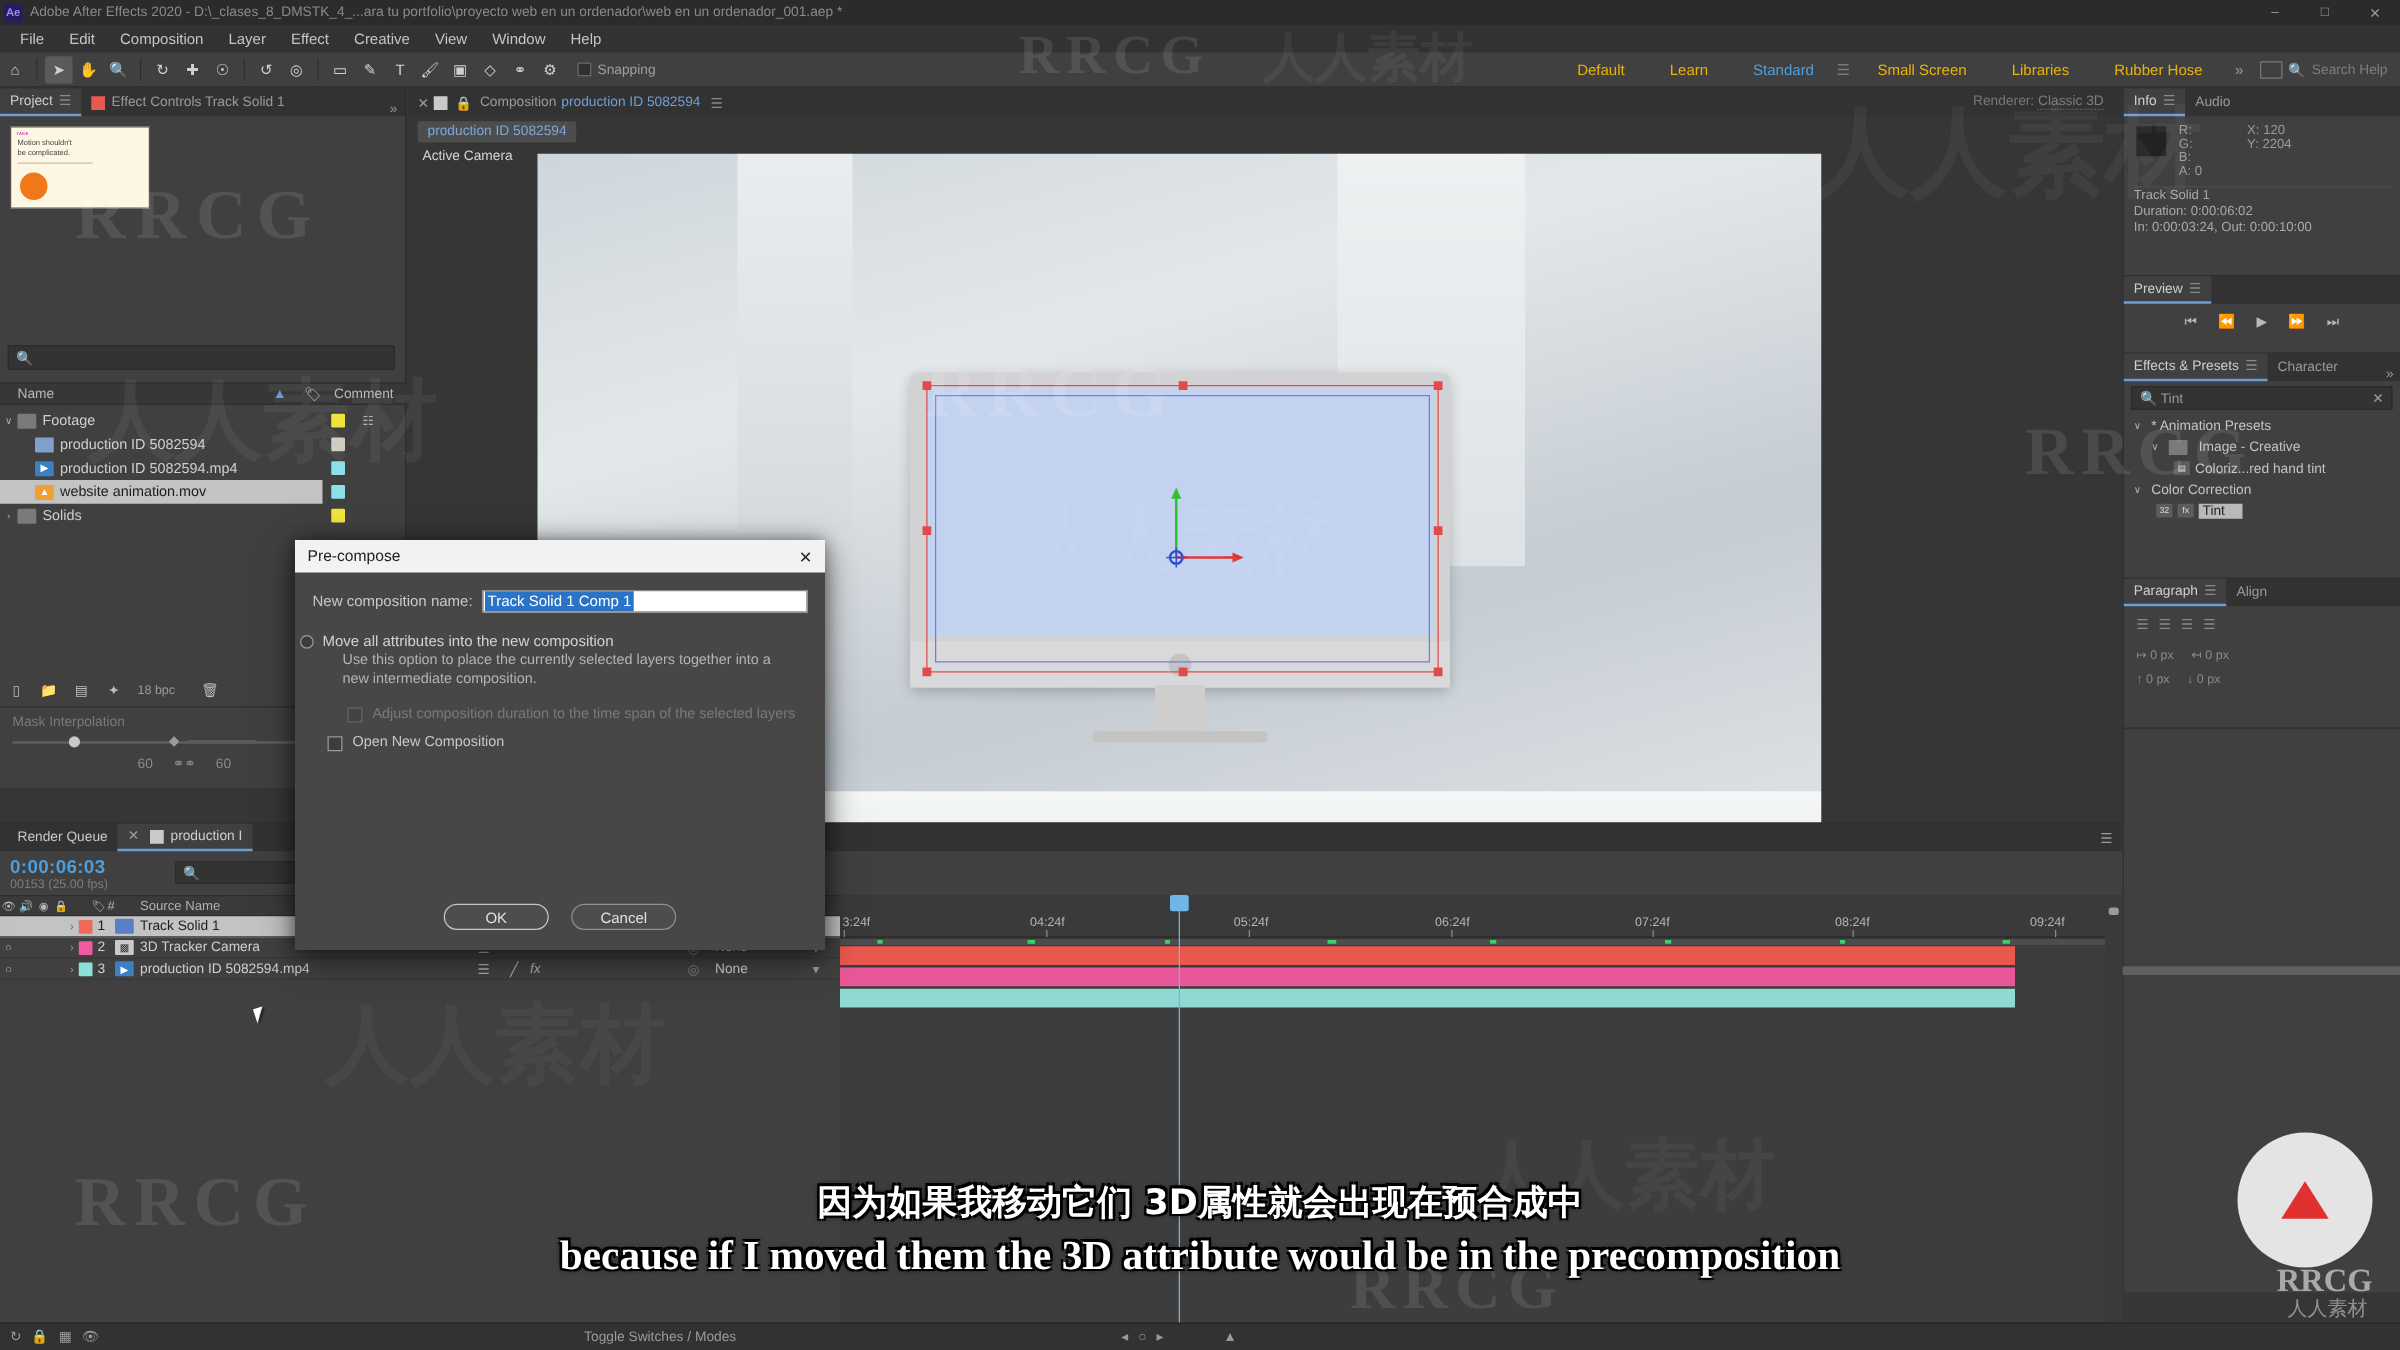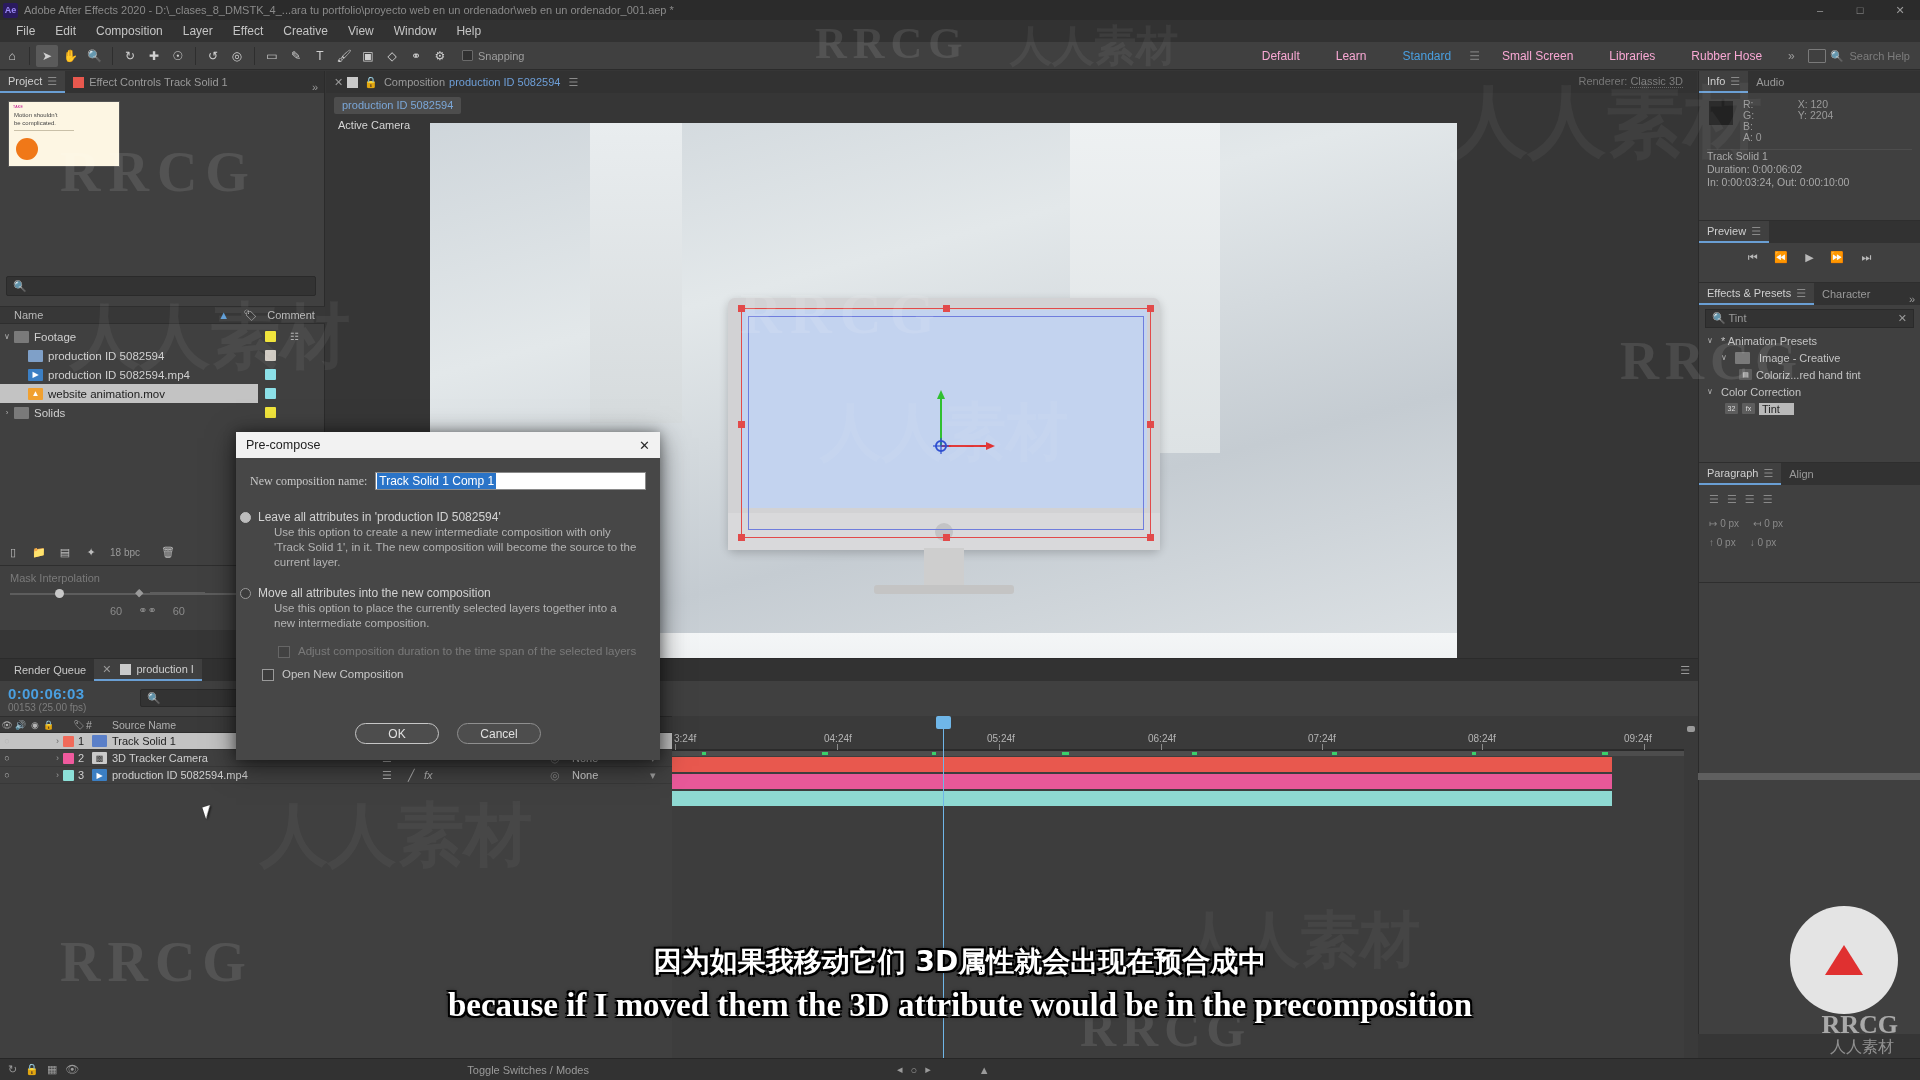--- a/index.html
+++ b/index.html
@@ -54,21 +54,21 @@
   }
   .tool.sel { background:#5a5a5a; }
   .tdiv { width:1px; height:18px; background:#2e2e2e; margin:0 5px; }
   #snapbox { display:flex; align-items:center; margin-left:10px; color:#9e9e9e; font-size:11px; }
   #snapbox .cb { width:11px; height:11px; border:1px solid #6a6a6a; background:#303030;
     margin-right:5px; border-radius:1px; }
 
   #workspaces {
     position:absolute; right:0; top:42px; height:28px; display:flex; align-items:center;
   }
-  #workspaces .ws { padding:0 18px; font-size:12px; color:#f9a8d4; line-height:28px; }
+  #workspaces .ws { padding:0 18px; font-size:12px; color:#eab308; line-height:28px; }
   #workspaces .ws.active { color:#4a9fe0; }
   .ws-hamb { color:#7a7a7a; font-size:12px; margin-right:4px; }
   #ws-more { padding:0 8px; color:#9a9a9a; }
   .wsicon { width:18px;height:14px;border:1px solid #7a7a7a;margin:0 5px;border-radius:1px;}
   #searchhelp { display:flex;align-items:center;color:#7d7d7d;font-size:11px;margin-right:10px;}
 
   
   .panel { position:absolute; background:#404040; }
   .ptabs { height:22px; background:#323232; display:flex; align-items:flex-end;
     font-size:11px; color:#9a9a9a; }
@@ -227,21 +227,21 @@
 
   
   #dlg-shadow { position:absolute; left:236px; top:432px; width:424px; height:328px;
     background:rgba(0,0,0,.35); filter:blur(6px); }
   #dialog { position:absolute; left:236px; top:432px; width:424px; height:328px;
     background:#474747; box-shadow:0 6px 26px rgba(0,0,0,.55); }
   #dlg-title { height:26px; background:#f2f2f2; color:#1f1f1f;
     display:flex; align-items:center; padding:0 10px; font-size:12.5px;}
   #dlg-x { margin-left:auto; font-size:13px; color:#2a2a2a; }
   #dlg-body { padding:14px 0 0 0; position:relative; height:302px; }
-  .dlg-lbl { font-size:12px;color:#c8c8c8;font-family:Liberation Serif, serif;}
+  .dlg-lbl { font-size:12px;color:#c8c8c8;}
   #nc-row { display:flex; align-items:center; padding:0 14px; }
   #nc-input { flex:1; height:18px; background:#fff; border:1px solid #8a8a8a;
     margin-left:8px; display:flex; align-items:center; padding:0 1px;}
   #nc-val { background:#2a74c8; color:#fff; font-size:12px; padding:0 2px;
     line-height:16px; }
   .radio-block { padding:0 0 0 22px; margin-top:20px; position:relative; }
   .rdot { position:absolute; left:4px; top:2px; width:11px;height:11px;
     border-radius:50%; border:1px solid #9a9a9a; background:#3c3c3c;}
   .rdot.on { background:#bdbdbd; border-color:#bdbdbd; }
   .r-title { font-size:12px; color:#d3d3d3; }
@@ -805,25 +805,20 @@
       <span id="dlg-x">✕</span>
     </div>
     <div id="dlg-body">
       <div id="nc-row">
         <span class="dlg-lbl">New composition name:</span>
         <span id="nc-input">
           <span id="nc-val">Track Solid 1 Comp 1</span>
         </span>
       </div>
 
-      <div class="radio-block">
-        <span class="rdot on"></span>
-        <div class="r-title">Leave all attributes in 'production ID 5082594'</div>
-        <div class="r-desc">Use this option to create a new intermediate composition with only 'Track Solid 1', in it. The new composition will become the source to the current layer.</div>
-      </div>
 
       <div class="radio-block" style="margin-top:16px;">
         <span class="rdot"></span>
         <div class="r-title">Move all attributes into the new composition</div>
         <div class="r-desc">Use this option to place the currently selected layers together into a new intermediate composition.</div>
       </div>
 
       <div class="chk-row dim">
         <span class="chk"></span>
         <span>Adjust composition duration to the time span of the selected layers</span>

